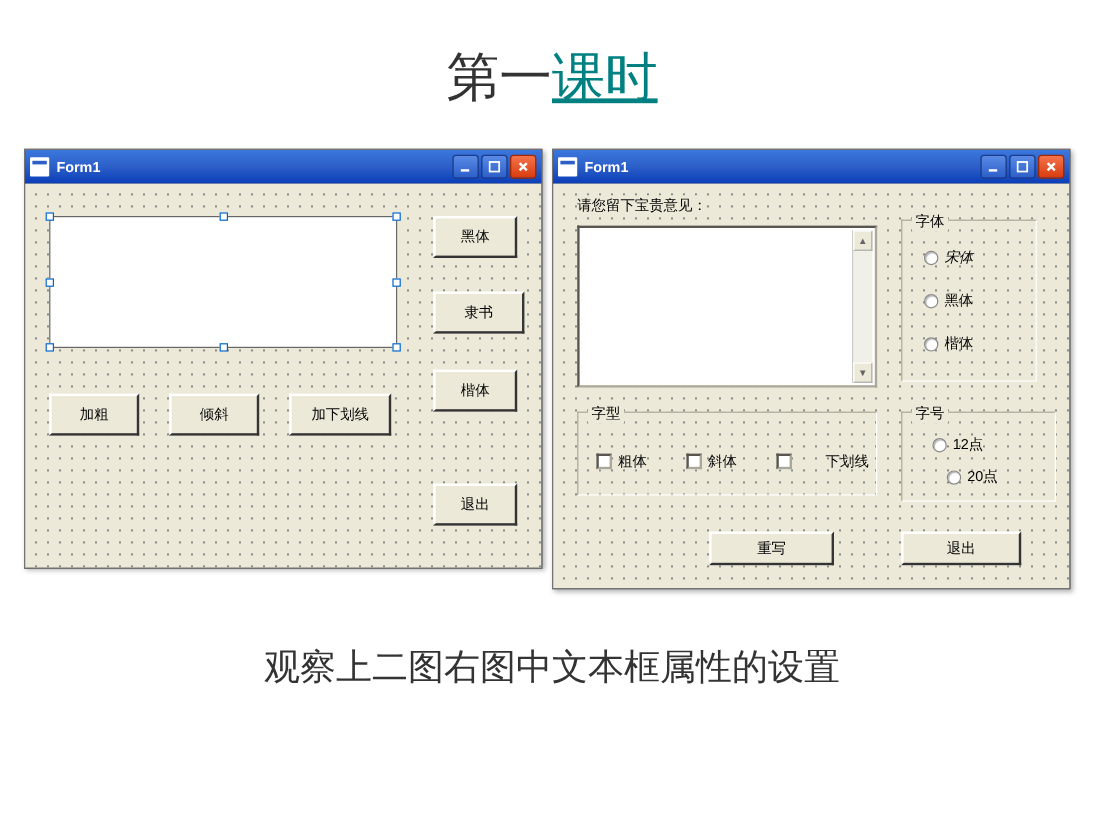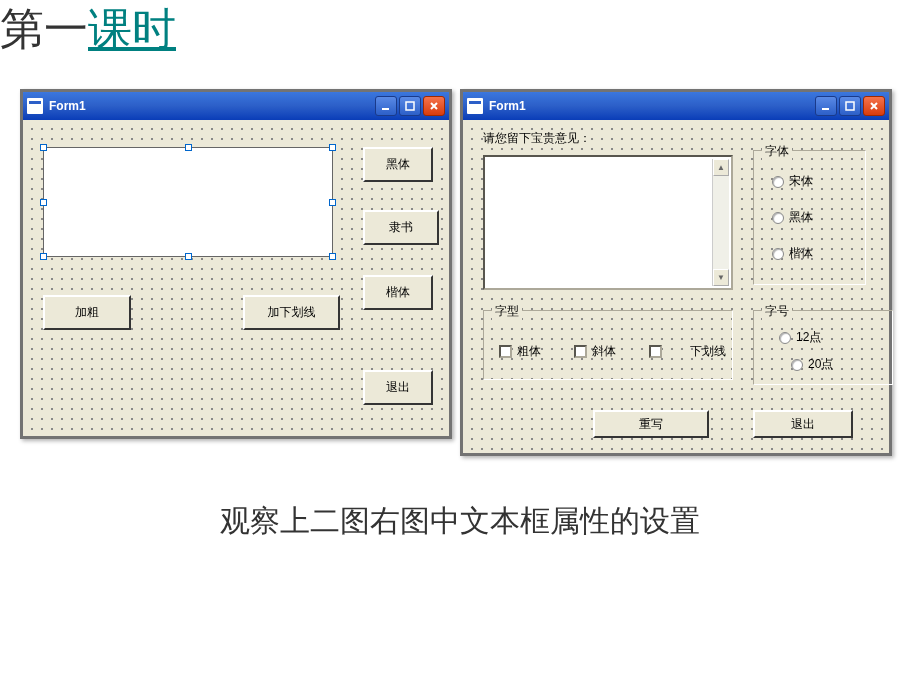--- a/index.html
+++ b/index.html
@@ -4,36 +4,37 @@
   <style>
     * { box-sizing: border-box; margin: 0; padding: 0; }
     body {
       width: 920px;
       height: 690px;
       background: #fff;
       font-family: "SimSun", serif;
       position: relative;
     }
     .main-title {
-      text-align: left;
+      text-align: center;
       font-size: 44px;
+      padding-top: 35px;
       color: #333;
     }
     .main-title .link-part {
       color: #008080;
       text-decoration: underline;
     }
     .forms-container {
       display: flex;
       gap: 8px;
       padding: 30px 20px 0 20px;
     }
     .window {
       background: #404040;
-      border: 3px solid #737373;
+      border: 1px solid #737373;
       box-shadow: 2px 2px 4px rgba(0,0,0,0.3);
       position: relative;
     }
     .window-left { width: 432px; height: 350px; }
     .window-right { width: 432px; height: 367px; }
     .titlebar {
       height: 28px;
       background: linear-gradient(to bottom, #3b77dd 0%, #2c5fc8 50%, #0a3db8 100%);
       display: flex;
       align-items: center;
@@ -229,24 +230,27 @@
       </div>
       <div class="vb-button" style="left:340px; top:27px; width:70px; height:35px;">
           <span>黑体</span>
         </div>
       <div class="vb-button" style="left:340px; top:90px; width:76px; height:35px;">
           <span>隶书</span>
         </div>
       <div class="vb-button" style="left:340px; top:155px; width:70px; height:35px;">
           <span>楷体</span>
         </div>
-      <div class="vb-button" style="left:20px; top:175px; width:88px; height:35px;">
+      <div class="vb-button" style="left:20px; top:175px; width:75px; height:35px;">
           <span>加粗</span>
         </div>
-      <div class="vb-button" style="left:220px; top:175px; width:97px; height:35px;">
+      <div class="vb-button" style="left:120px; top:175px; width:75px; height:35px;">
+          <span>倾斜</span>
+        </div>
+      <div class="vb-button" style="left:220px; top:175px; width:85px; height:35px;">
           <span>加下划线</span>
         </div>
       <div class="vb-button" style="left:340px; top:250px; width:70px; height:35px;">
           <span>退出</span>
         </div>
     </div>
   </div>
 
   <div class="window window-right">
     <div class="titlebar">
@@ -275,21 +279,21 @@
 
       <div class="textbox" style="left:20px; top:35px; width:250px; height:135px;">
         <div class="scrollbar-v">
           <div class="sb-btn">▲</div>
           <div class="sb-btn down">▼</div>
         </div>
       </div>
 
       <div class="groupbox" style="left:290px; top:30px; width:113px; height:135px;">
         <div class="groupbox-title">字体</div>
-        <div class="radio-item" style="left:18px; top:22px;">
+        <div class="radio-item" style="left:18px; top:22px;font-style:italic;">
           <div class="radio-circle"></div>
           <span>宋体</span>
         </div>
         <div class="radio-item" style="left:18px; top:58px;">
           <div class="radio-circle"></div>
           <span>黑体</span>
         </div>
         <div class="radio-item" style="left:18px; top:94px;">
           <div class="radio-circle"></div>
           <span>楷体</span>
@@ -305,33 +309,33 @@
         <div class="check-item" style="left:90px; top:32px;">
           <div class="check-box"></div>
           <span>斜体</span>
         </div>
         <div class="check-item" style="left:165px; top:32px;gap:28px;">
           <div class="check-box"></div>
           <span>下划线</span>
         </div>
       </div>
 
-      <div class="groupbox" style="left:290px; top:190px; width:140px; height:75px;padding-left:48px;">
+      <div class="groupbox" style="left:290px; top:190px; width:129px; height:75px;padding-left:48px;">
         <div class="groupbox-title">字号</div>
         <div class="radio-item" style="left:25px; top:18px;align-items:center;">
           <div class="radio-circle"></div>
           <span>12点</span>
         </div>
         <div class="radio-item" style="left:37px; top:45px;">
           <div class="radio-circle"></div>
           <span>20点</span>
         </div>
       </div>
 
-      <div class="vb-button" style="left:130px; top:290px; width:116px; height:28px;">
+      <div class="vb-button" style="left:130px; top:290px; width:104px; height:28px;">
           <span>重写</span>
         </div>
       <div class="vb-button" style="left:290px; top:290px; width:100px; height:28px;">
           <span>退出</span>
         </div>
     </div>
   </div>
 
 </div>
 

